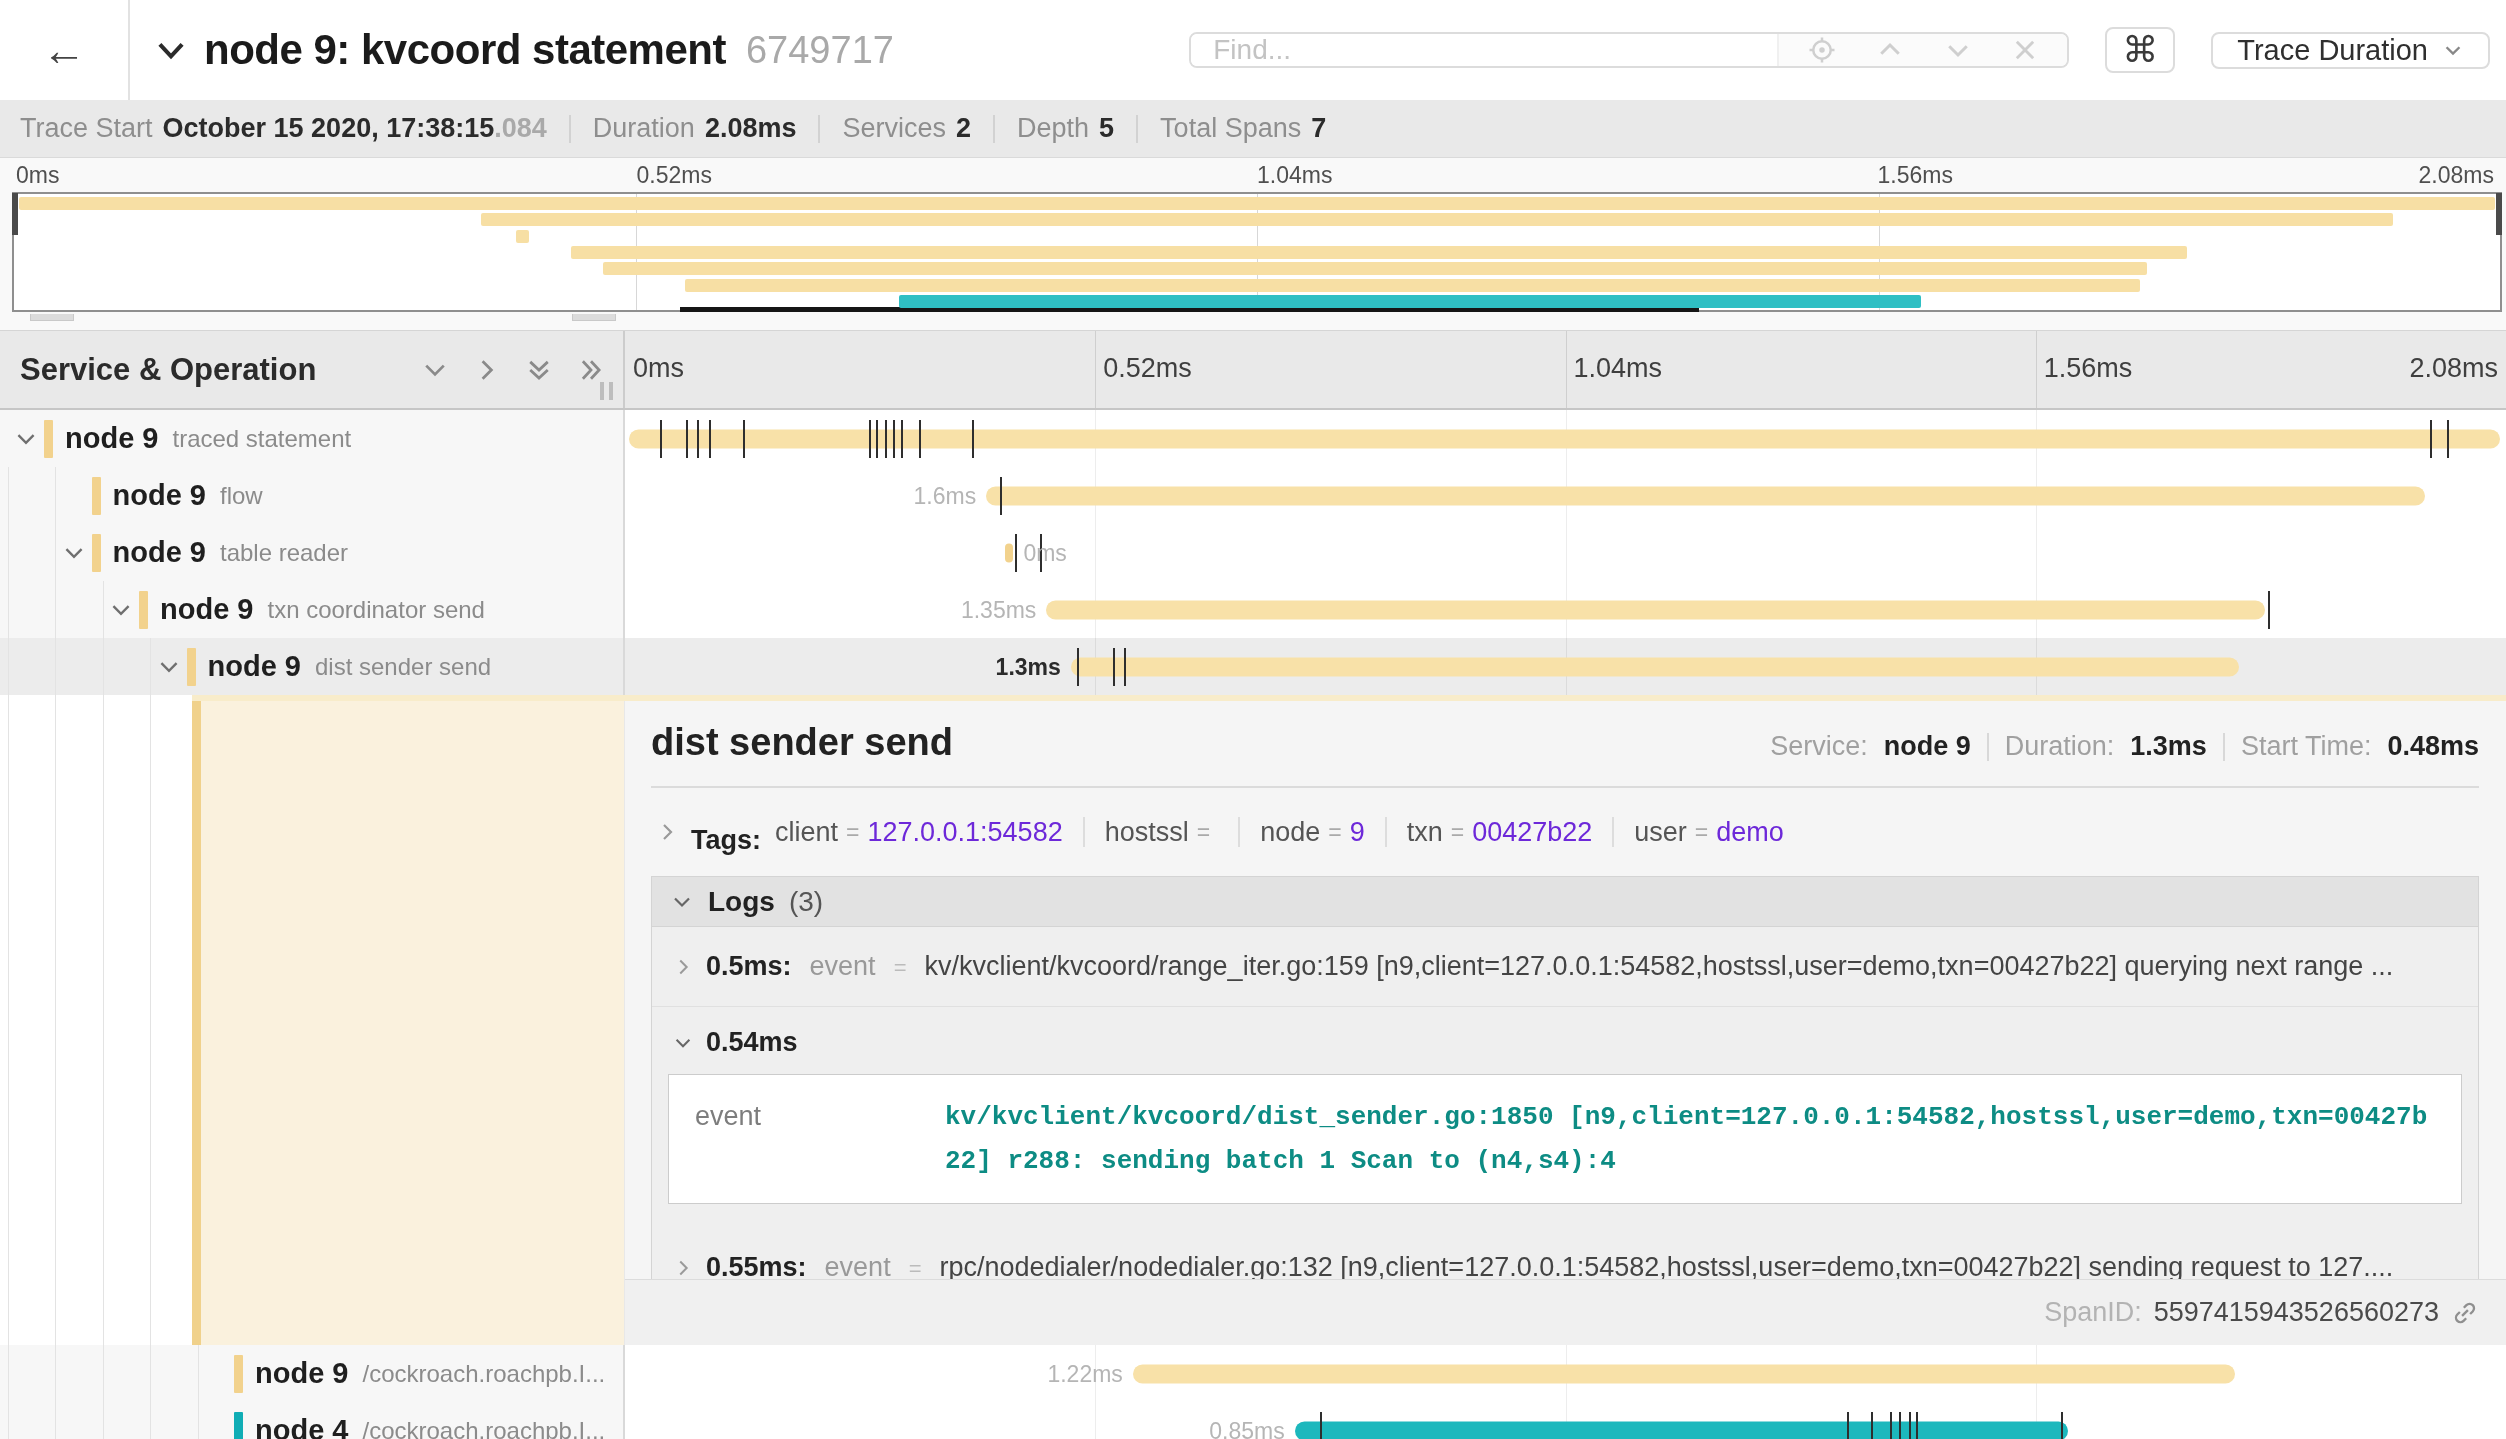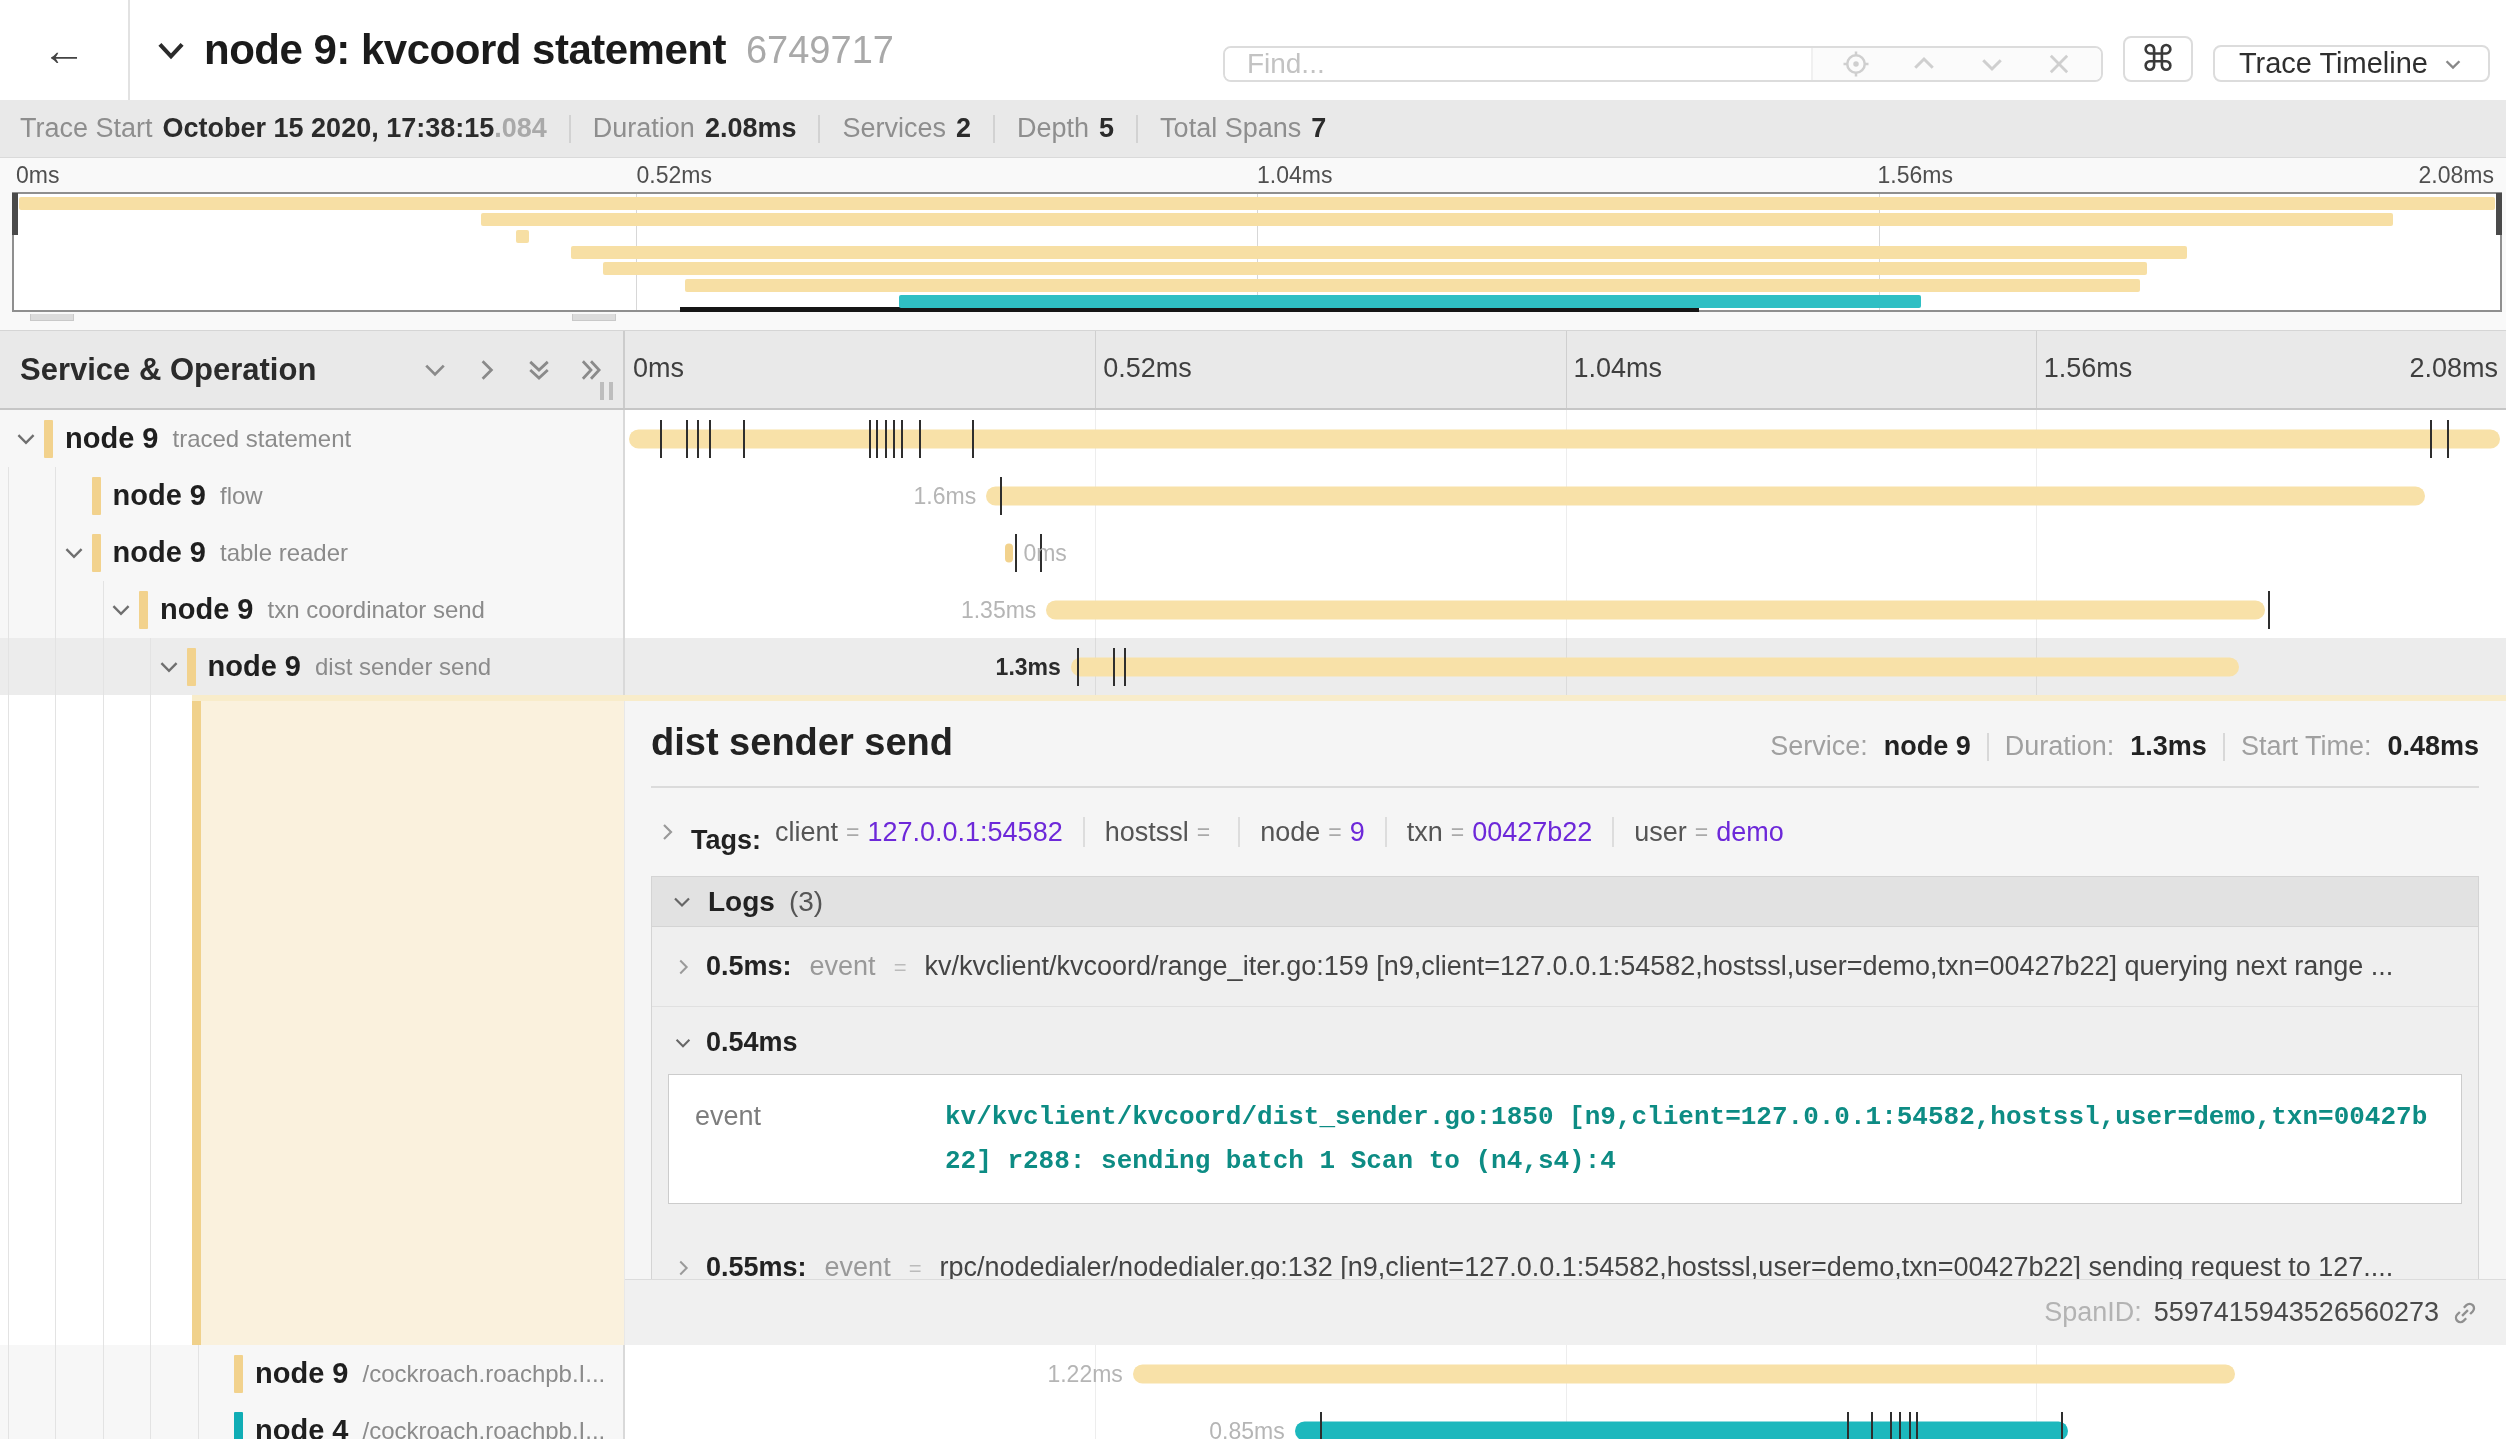--- a/index.html
+++ b/index.html
@@ -8,21 +8,21 @@
   .mono { font-family:"Liberation Mono","DejaVu Sans Mono",monospace; }
 
   
   .topnav { height:100px; background:#fff; display:flex; align-items:center; position:relative; }
   .back-btn { width:130px; height:100px; border:none; background:#fff; border-right:2px solid #e2e2e2;
     font-size:44px; color:#444; cursor:pointer; }
   .title-wrap { display:flex; align-items:center; margin-left:22px; gap:14px; }
   .title-chev { display:flex; align-items:center; }
   .page-title { font-size:42px; font-weight:bold; color:#1b1b1b; letter-spacing:-0.5px; }
   .trace-id { font-size:38px; color:#a9a9a9; margin-left:6px; }
-  .nav-right { position:absolute; right:16px; top:18px; display:flex; align-items:flex-end; gap:20px; height:64px; }
+  .nav-right { position:absolute; right:16px; top:18px; display:flex; align-items:center; gap:36px; height:64px; }
   .find-group { width:880px; display:flex; border:2px solid #dcdcdc; border-radius:8px; overflow:hidden; background:#fff; }
   .find-input { flex:1; border:none; outline:none; font-size:28px; padding:0 22px; color:#444; }
   .find-input::placeholder { color:#c3c3c3; }
   .find-icons { display:flex; align-items:center; gap:38px; padding:0 28px; background:#fbfbfb; border-left:2px solid #f0f0f0; }
   .btn { border:2px solid #dcdcdc; border-radius:8px; background:#fff; display:flex; align-items:center;
     justify-content:center; cursor:pointer; }
   .kbd-btn { width:70px; font-size:36px; color:#3a3a3a; }
   .view-btn { padding:0 24px; gap:14px; font-size:29px; color:#2f2f2f; }
 
   
@@ -163,21 +163,21 @@
         <span>
           <svg width="28" height="28" viewBox="0 0 24 24" fill="none" stroke="#cfcfcf" stroke-width="2.4">
               <line x1="5" y1="5" x2="19" y2="19"></line>
               <line x1="19" y1="5" x2="5" y2="19"></line>
             </svg>
         </span>
       </div>
     </div>
     <button class="btn kbd-btn">⌘</button>
     <button class="btn view-btn">
-      <span>Trace Timeline</span>
+      <span>Trace Duration</span>
       <svg width="22" height="22" viewBox="0 0 24 24" fill="none" stroke="#888" stroke-width="2.6">
           <polyline points="5,9 12,16 19,9"></polyline>
         </svg>
     </button>
   </div>
 </header>
 
 <div class="statsbar">
   <span class="lbl">Trace Start</span>
   <span class="val">October 15 2020, 17:38:15</span>

